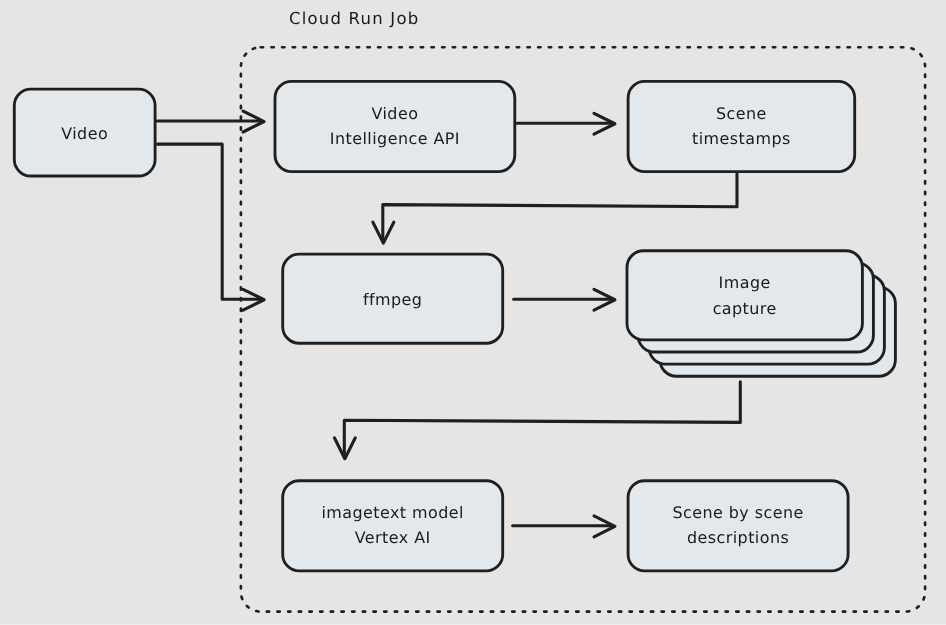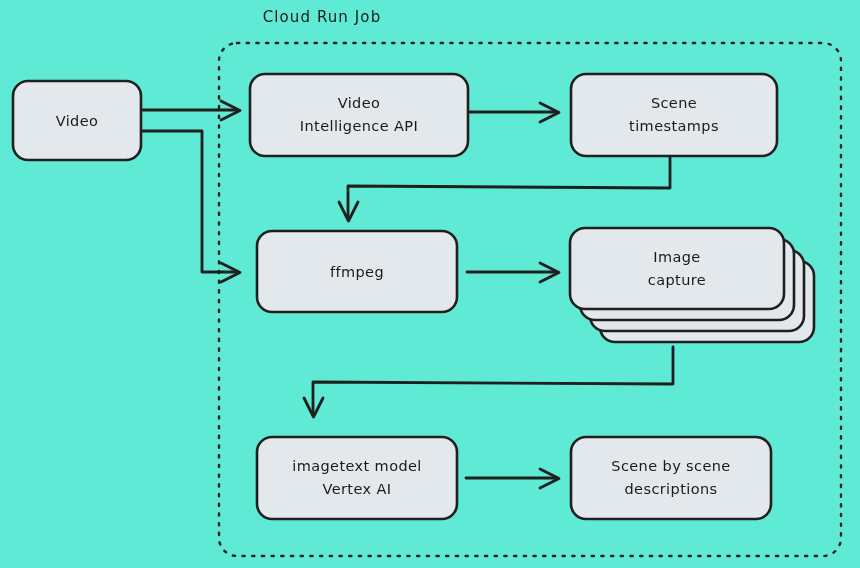--- a/index.html
+++ b/index.html
@@ -4,21 +4,21 @@
 <style>
   html, body {
     margin: 0;
     padding: 0;
     background: #ffffff;
   }
   #canvas {
     position: relative;
     width: 860px;
     height: 568px;
-    background: #5eead4;
+    background: #e5e5e5;
     overflow: hidden;
     font-family: "DejaVu Sans", sans-serif;
   }
   #diagram-svg {
     position: absolute;
     left: 0;
     top: 0;
     width: 860px;
     height: 568px;
   }

